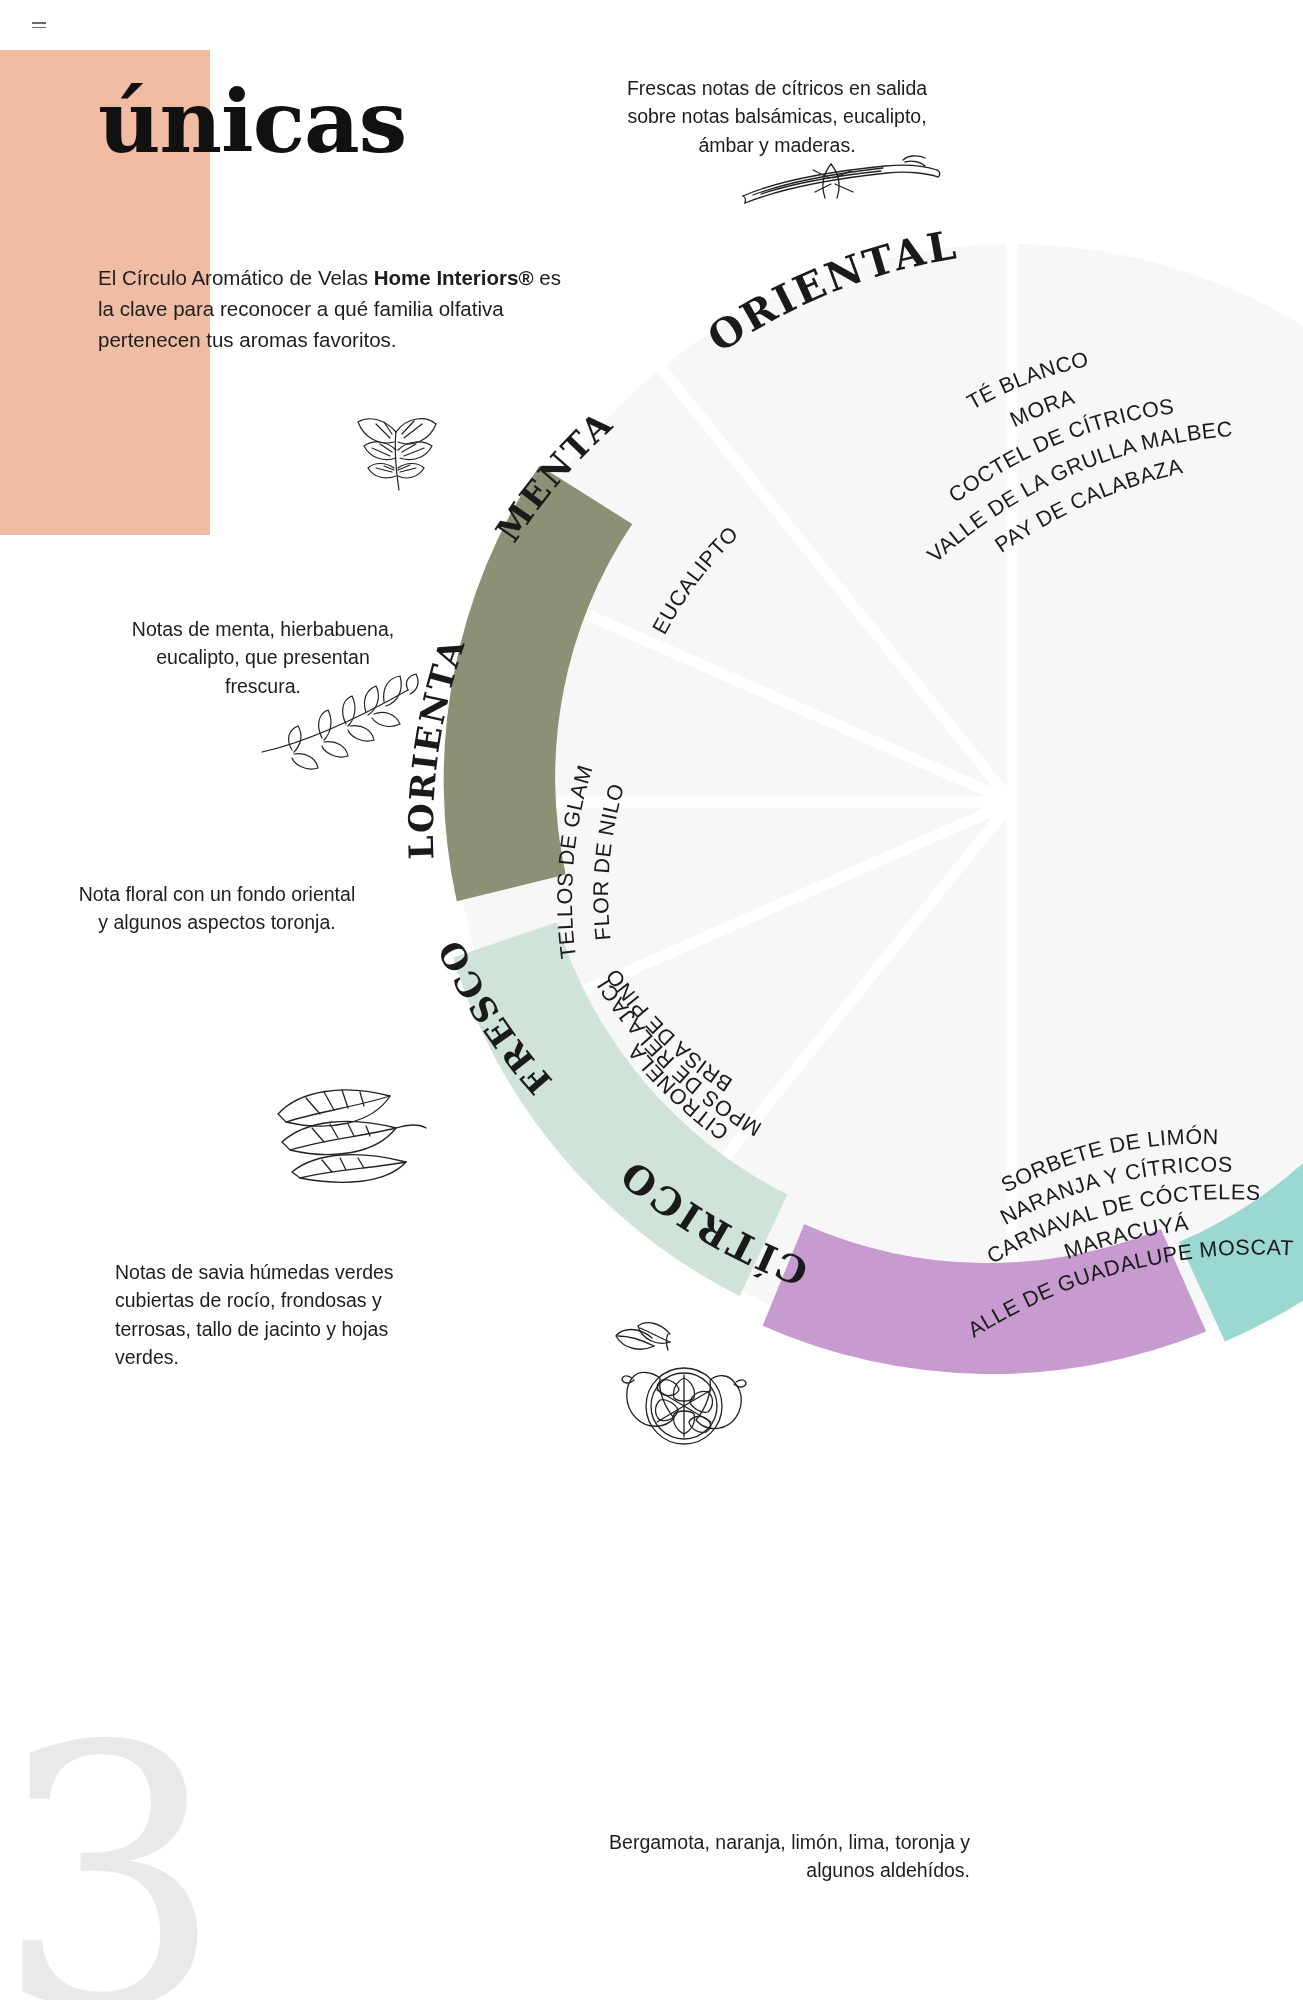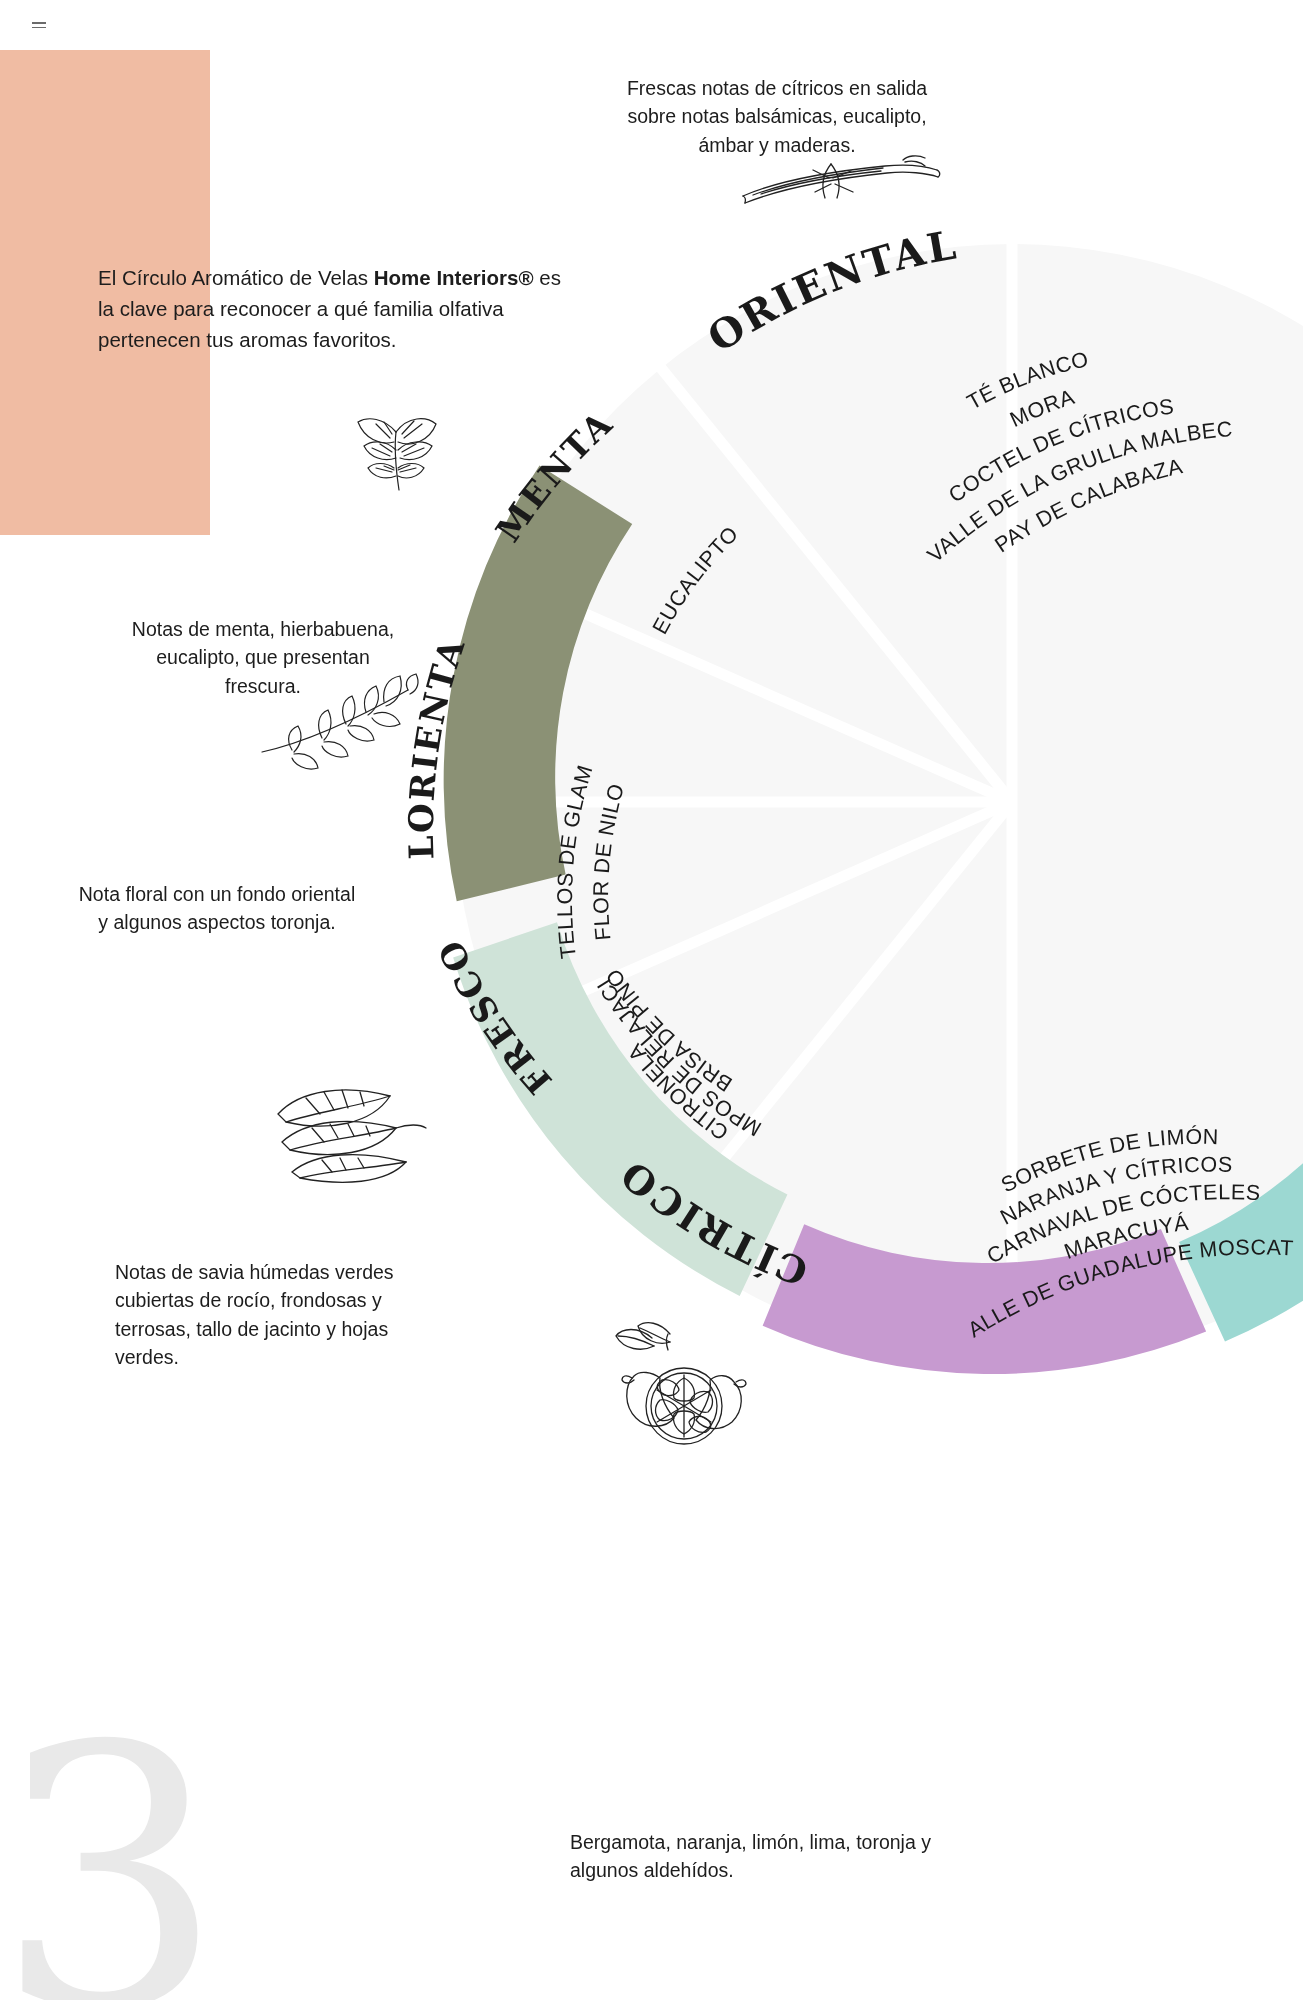--- a/index.html
+++ b/index.html
@@ -65,21 +65,21 @@
     z-index:3;
   }
   .wheel svg{ display:block; width:100%; height:100%; overflow:visible;}
 
   
   .desc{ position:absolute; z-index:6; font-size:19.5px; line-height:1.45; color:#1d1d1d;}
   .desc-oriental{ left:612px; top:74px; width:330px; text-align:center;}
   .desc-menta{ left:118px; top:615px; width:290px; text-align:center;}
   .desc-floriental{ left:72px; top:880px; width:290px; text-align:center;}
   .desc-fresco{ left:115px; top:1258px; width:330px; text-align:left;}
-  .desc-citrico{ left:570px; top:1828px; width:400px; text-align:left;}
+  .desc-citrico{ left:570px; top:1828px; width:400px; text-align:right;}
 
   
   .ill{ position:absolute; z-index:7; }
   .ill-cinnamon{ left:735px; top:152px; width:210px; height:70px;}
   .ill-mint{ left:344px; top:410px; width:110px; height:85px;}
   .ill-branch{ left:258px; top:672px; width:175px; height:100px;}
   .ill-leaves{ left:272px; top:1080px; width:155px; height:105px;}
   .ill-lemon{ left:608px; top:1320px; width:140px; height:130px;}
   .ill svg{ display:block; width:100%; height:100%; overflow:visible;}
 </style>
@@ -91,20 +91,21 @@
     <i></i>
 </div>
 
 <div class="pink-block"></div>
 
 <div class="watermark-3">3</div>
 <div class="watermark-word wm-frag">fragancias</div>
 <div class="watermark-word wm-arom">aromas</div>
 
 <div class="headline">
+  <div>únicas</div>
 </div>
 
 <p class="intro"><span>El Círculo Aromático de Velas </span><b>Home Interiors®</b><span> es la clave para reconocer a qué familia olfativa pertenecen tus aromas favoritos.</span></p>
 
 <div class="desc desc-oriental">Frescas notas de cítricos en salida sobre notas balsámicas, eucalipto, ámbar y maderas.</div>
 <div class="desc desc-menta">Notas de menta, hierbabuena, eucalipto, que presentan frescura.</div>
 <div class="desc desc-floriental">Nota floral con un fondo oriental y algunos aspectos toronja.</div>
 <div class="desc desc-fresco">Notas de savia húmedas verdes cubiertas de rocío, frondosas y terrosas, tallo de jacinto y hojas verdes.</div>
 <div class="desc desc-citrico">Bergamota, naranja, limón, lima, toronja y algunos aldehídos.</div>
 

